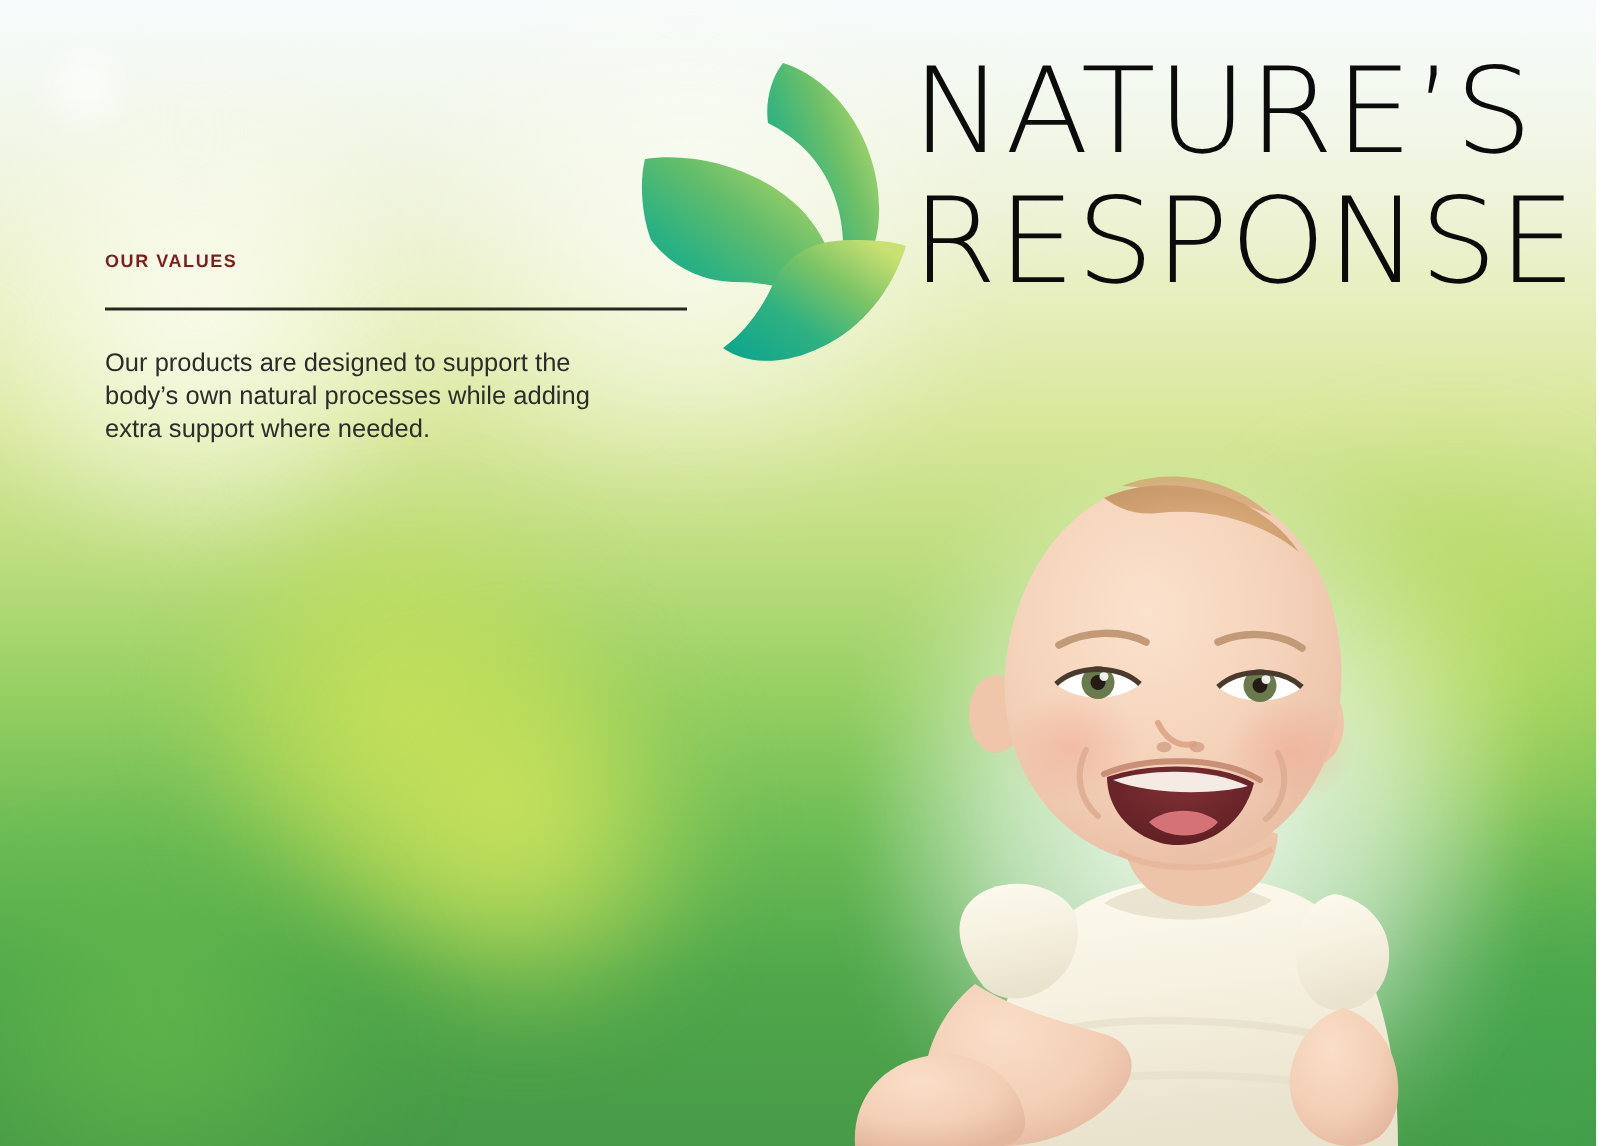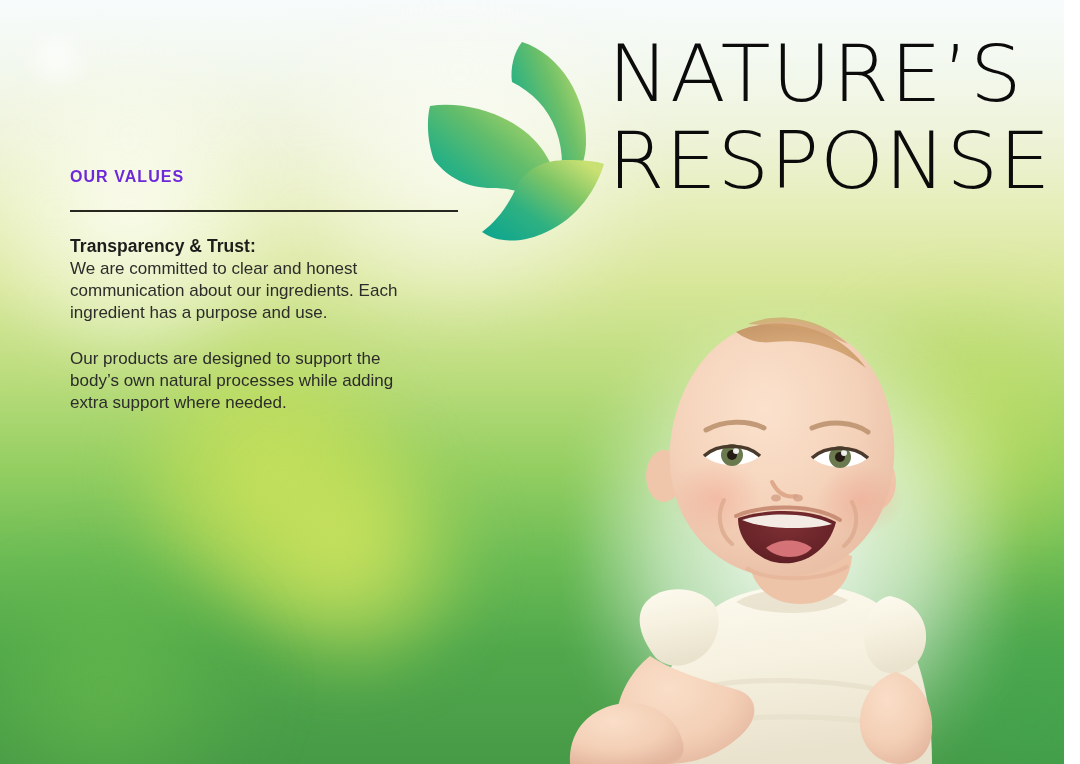--- a/index.html
+++ b/index.html
@@ -114,24 +114,24 @@
 
   
   .values-col {
     position: absolute;
     left: 70px;
     top: 168px;
     width: 400px;
   }
 
   .eyebrow {
-    font-size: 16px;
+    font-size: 12px;
     font-weight: 700;
     letter-spacing: 1.05px;
-    color: #6d28d9;
+    color: #7f1d1d;
     margin: 0;
     line-height: 1.1;
   }
 
   .rule {
     margin-top: 24px;
     width: 388px;
     height: 2px;
     background: #15150f;
     opacity: 0.92;
@@ -287,24 +287,20 @@
       <p class="logo-line l1">NATURE’S</p>
       <p class="logo-line l2">RESPONSE</p>
     </div>
   </div>
 
   <div class="values-col">
     <p class="eyebrow">OUR VALUES</p>
     <div class="rule"></div>
 
 
-    <div class="value-block">
-      <p class="value-title">Transparency &amp; Trust:</p>
-      <p class="value-body">We are committed to clear and honest communication about our ingredients. Each ingredient has a purpose and use.</p>
-    </div>
 
     <div class="value-block">
       <p class="value-body">Our products are designed to support the body’s own natural processes while adding extra support where needed.</p>
     </div>
   </div>
 
   <div class="baby">
     <div class="baby-glow"></div>
     <svg class="baby-svg" viewBox="0 0 470 478">
       <defs>

